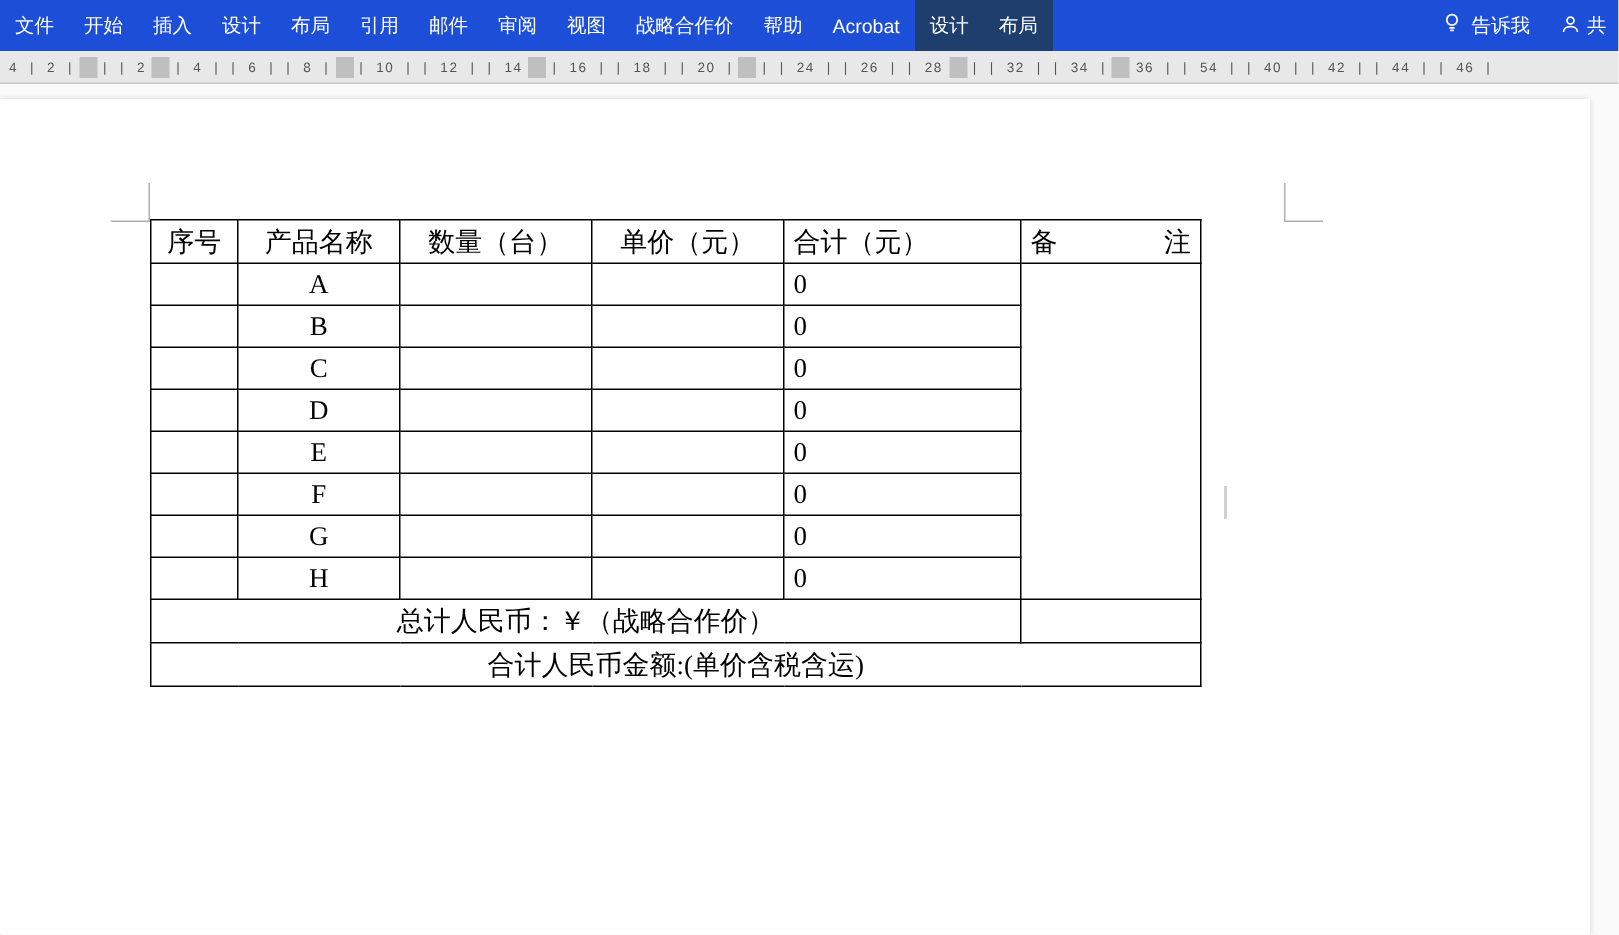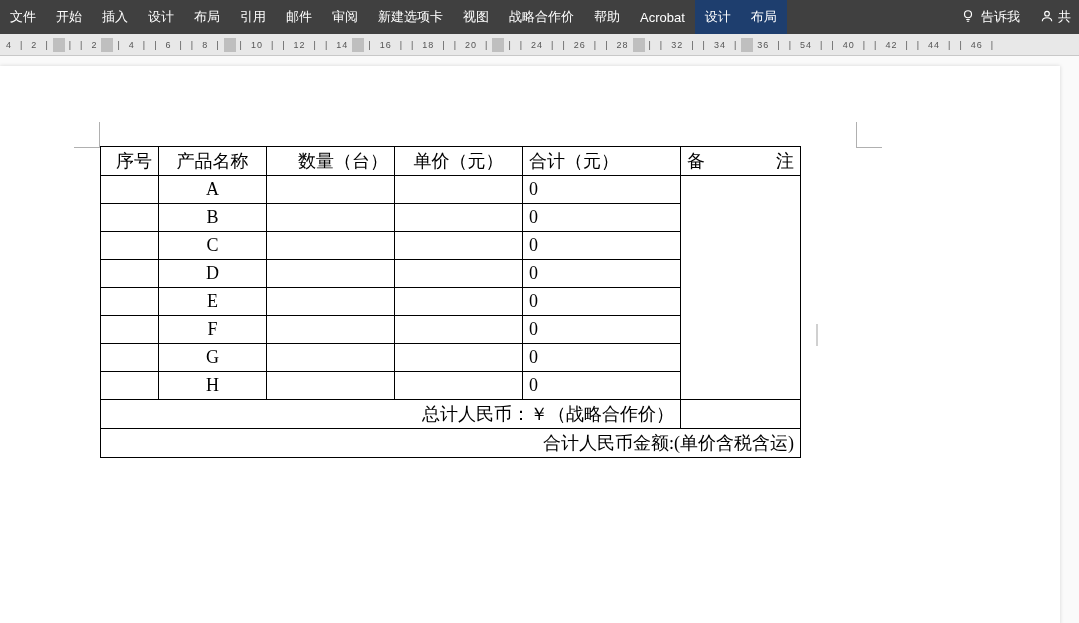--- a/index.html
+++ b/index.html
@@ -4,40 +4,40 @@
   <style>
     * { box-sizing: border-box; margin: 0; padding: 0; }
     body {
       font-family: "Microsoft YaHei", SimSun, Arial, sans-serif;
       background: #f0f0f0;
       overflow: hidden;
       width: 1079px;
       height: 623px;
     }
     .ribbon {
-      background: #404040;
+      background: #1d4ed8;
       color: #fff;
       display: flex;
       align-items: center;
       height: 34px;
       font-size: 13px;
     }
     .ribbon .tab {
       padding: 0 10px;
       height: 100%;
       display: flex;
       align-items: center;
       cursor: pointer;
       white-space: nowrap;
     }
     .ribbon .tab.active {
       background: #1e3e6e;
     }
     .ribbon .spacer { flex: 1; }
-    .ribbon .tell-me { display: flex; align-items: flex-end; gap: 6px; padding: 0 12px; }
+    .ribbon .tell-me { display: flex; align-items: flex-start; gap: 6px; padding: 0 12px; }
     .ribbon .share { display: flex; align-items: center; gap: 4px; padding: 0 8px; }
     .bulb-icon, .person-icon { display: inline-block; }
     .ruler {
       background: #e8e8e8;
       height: 22px;
       border-bottom: 1px solid #c8c8c8;
       display: flex;
       align-items: center;
       font-size: 9px;
       color: #555;
@@ -105,42 +105,41 @@
       font-size: 18px;
       color: #000;
     }
     table.product td, table.product th {
       border: 1.5px solid #000;
       padding: 2px 6px;
       vertical-align: middle;
       height: 28px;
     }
     table.product th { font-weight: normal; }
-    .c-seq { width: 58px; text-align: right; }
+    .c-seq { width: 58px; text-align: center; }
     .c-name { width: 108px; text-align: center; }
-    .c-qty { width: 128px; text-align: right; }
+    .c-qty { width: 128px; text-align: center; }
     .c-price { width: 128px; text-align: center; }
     .c-total { width: 158px; text-align: left; padding-left: 8px; }
     .c-remark { width: 120px; text-align: justify; text-align-last: justify; padding: 2px 14px; }
-    .footer-row td { text-align: right; padding-left: 8px; }
+    .footer-row td { text-align: center; padding-left: 8px; }
     .tall { height: 56px; vertical-align: top; padding-top: 4px; }
   </style>
 </head>
 <body>
 
 <div class="ribbon">
   <div class="tab">文件</div>
   <div class="tab">开始</div>
   <div class="tab">插入</div>
   <div class="tab">设计</div>
   <div class="tab">布局</div>
   <div class="tab">引用</div>
   <div class="tab">邮件</div>
   <div class="tab">审阅</div>
-  <div class="tab">新建选项卡</div>
   <div class="tab">视图</div>
   <div class="tab">战略合作价</div>
   <div class="tab">帮助</div>
   <div class="tab">Acrobat</div>
   <div class="tab active">设计</div>
   <div class="tab active">布局</div>
   <div class="spacer"></div>
   <div class="tell-me">
     <span class="bulb-icon">
       <svg width="14" height="14" viewBox="0 0 24 24" fill="none" stroke="#fff" stroke-width="2">

